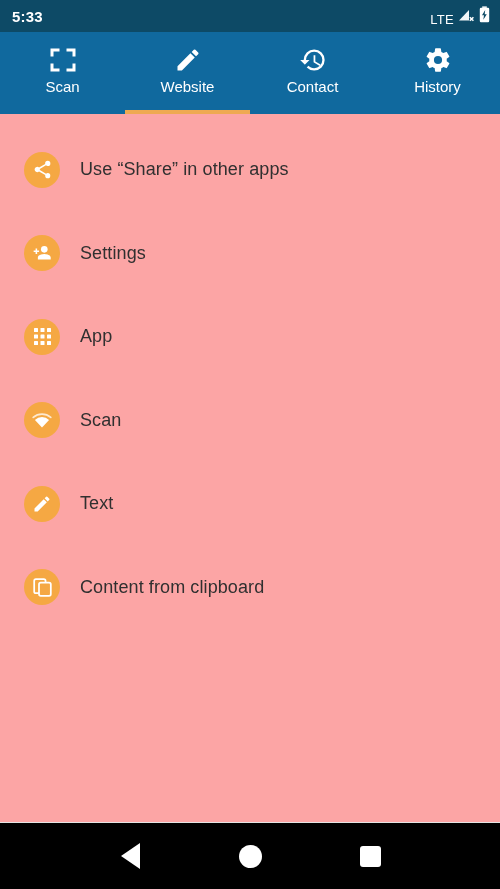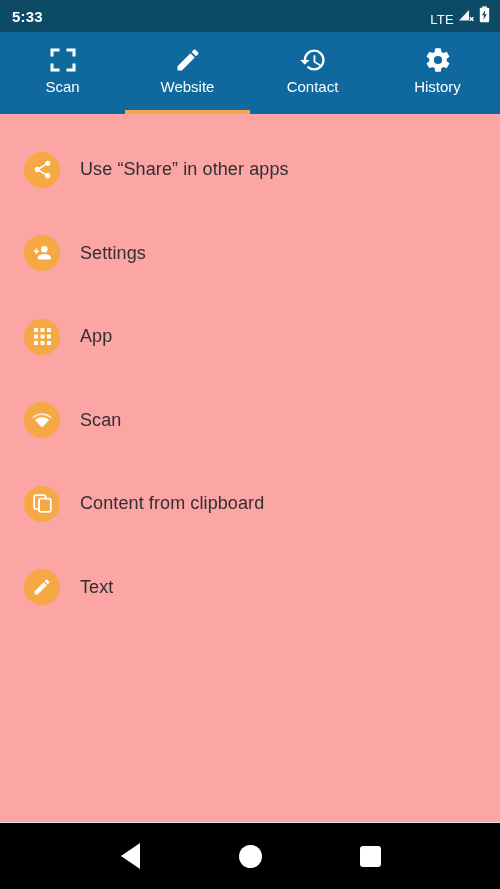--- a/index.html
+++ b/index.html
@@ -187,35 +187,35 @@
           <svg width="24" height="24" viewBox="0 0 24 24">
             <path d="M3.2 9.4a13.5 13.5 0 0 1 17.6 0" fill="none" stroke="#ffffff" stroke-width="1.7" stroke-linecap="round" opacity="0.75"></path>
             <path fill="#ffffff" d="M12 19.6 4.9 11.9a10.2 10.2 0 0 1 14.2 0L12 19.6z"></path>
           </svg>
         </span>
         <span class="item-label">Scan</span>
       </div>
 
       <div class="list-item">
         <span class="item-badge">
+          <svg width="20" height="20" viewBox="0 0 24 24">
+            <path fill="#ffffff" d="M3 17.25V21h3.75L17.81 9.94l-3.75-3.75L3 17.25zM20.71 7.04a1 1 0 0 0 0-1.41l-2.34-2.34a1 1 0 0 0-1.41 0l-1.83 1.83 3.75 3.75 1.83-1.83z"></path>
+          </svg>
+        </span>
+        <span class="item-label">Text</span>
+      </div>
+
+      <div class="list-item">
+        <span class="item-badge">
           <svg width="21" height="21" viewBox="0 0 24 24">
             <rect x="2.5" y="2.5" width="13" height="16" rx="2" fill="none" stroke="#ffffff" stroke-width="2"></rect>
             <rect x="8" y="6.5" width="13.5" height="15" rx="2" fill="#f5a843" stroke="#ffffff" stroke-width="2"></rect>
           </svg>
         </span>
         <span class="item-label">Content from clipboard</span>
-      </div>
-
-      <div class="list-item">
-        <span class="item-badge">
-          <svg width="20" height="20" viewBox="0 0 24 24">
-            <path fill="#ffffff" d="M3 17.25V21h3.75L17.81 9.94l-3.75-3.75L3 17.25zM20.71 7.04a1 1 0 0 0 0-1.41l-2.34-2.34a1 1 0 0 0-1.41 0l-1.83 1.83 3.75 3.75 1.83-1.83z"></path>
-          </svg>
-        </span>
-        <span class="item-label">Text</span>
       </div>
 
     </div>
   </div>
 
   <div class="navsep"></div>
   <div class="navbar">
     <div class="nav-btn">
       <span class="nav-back"></span>
     </div>

